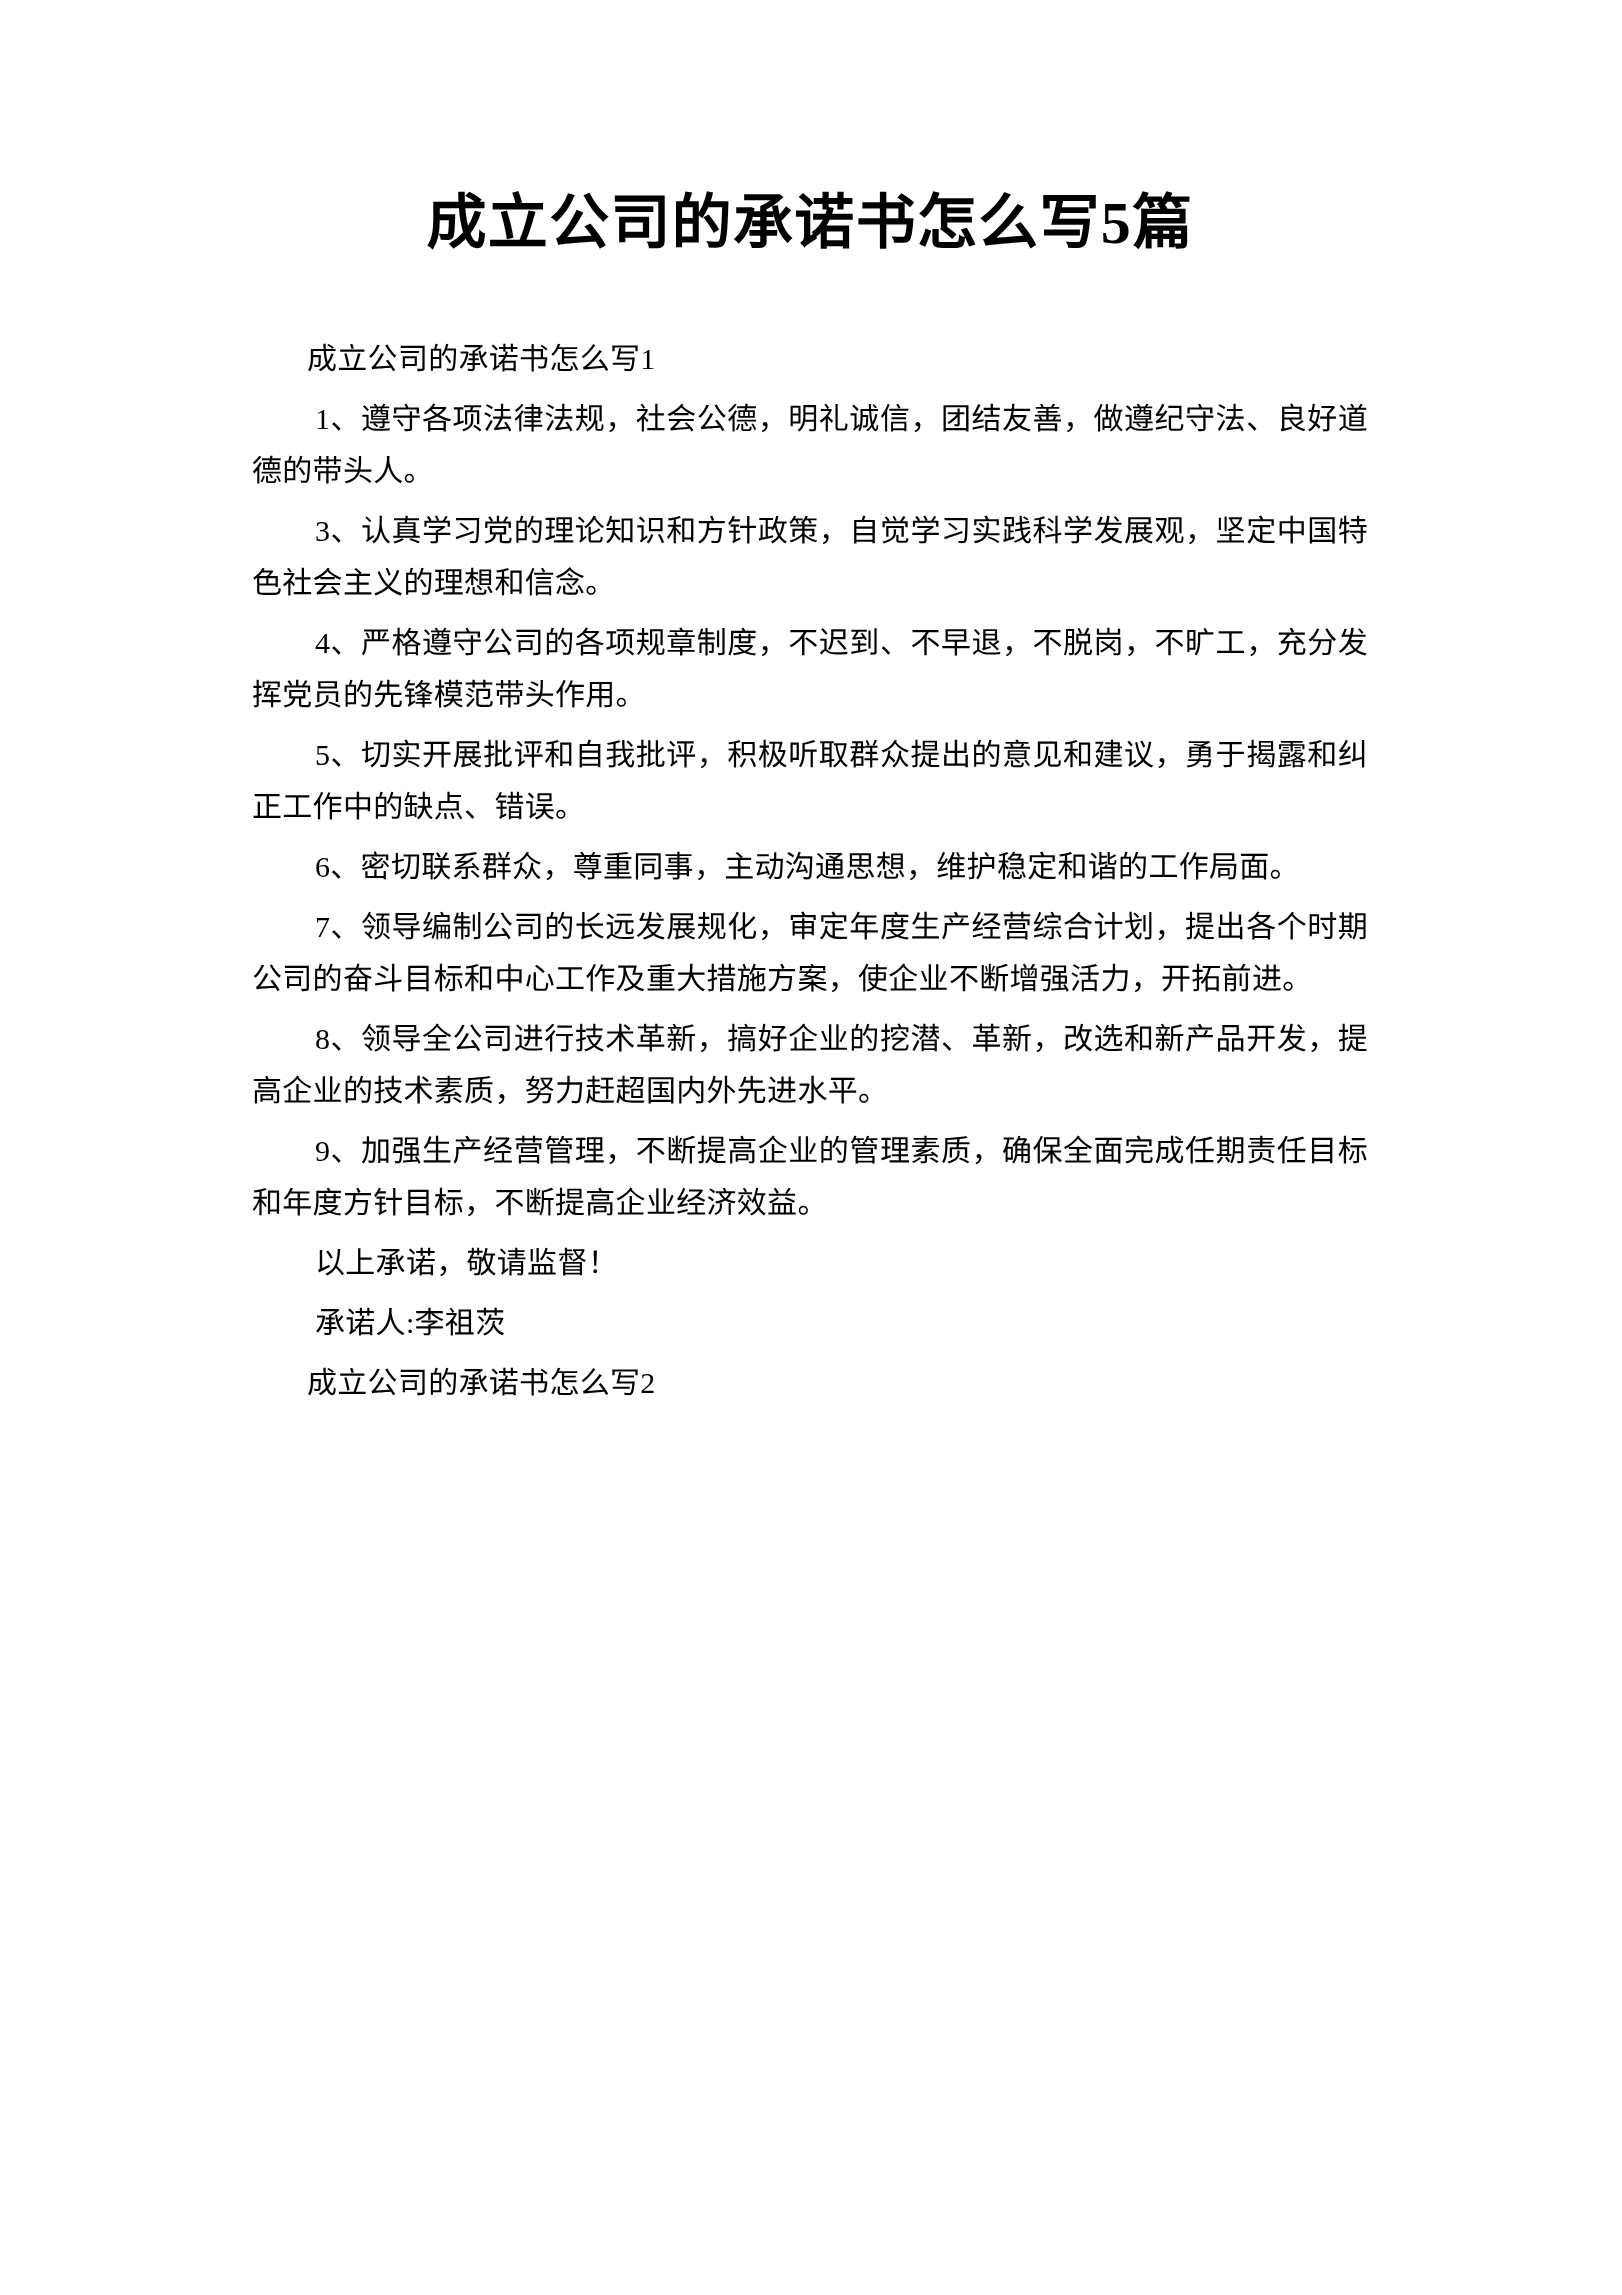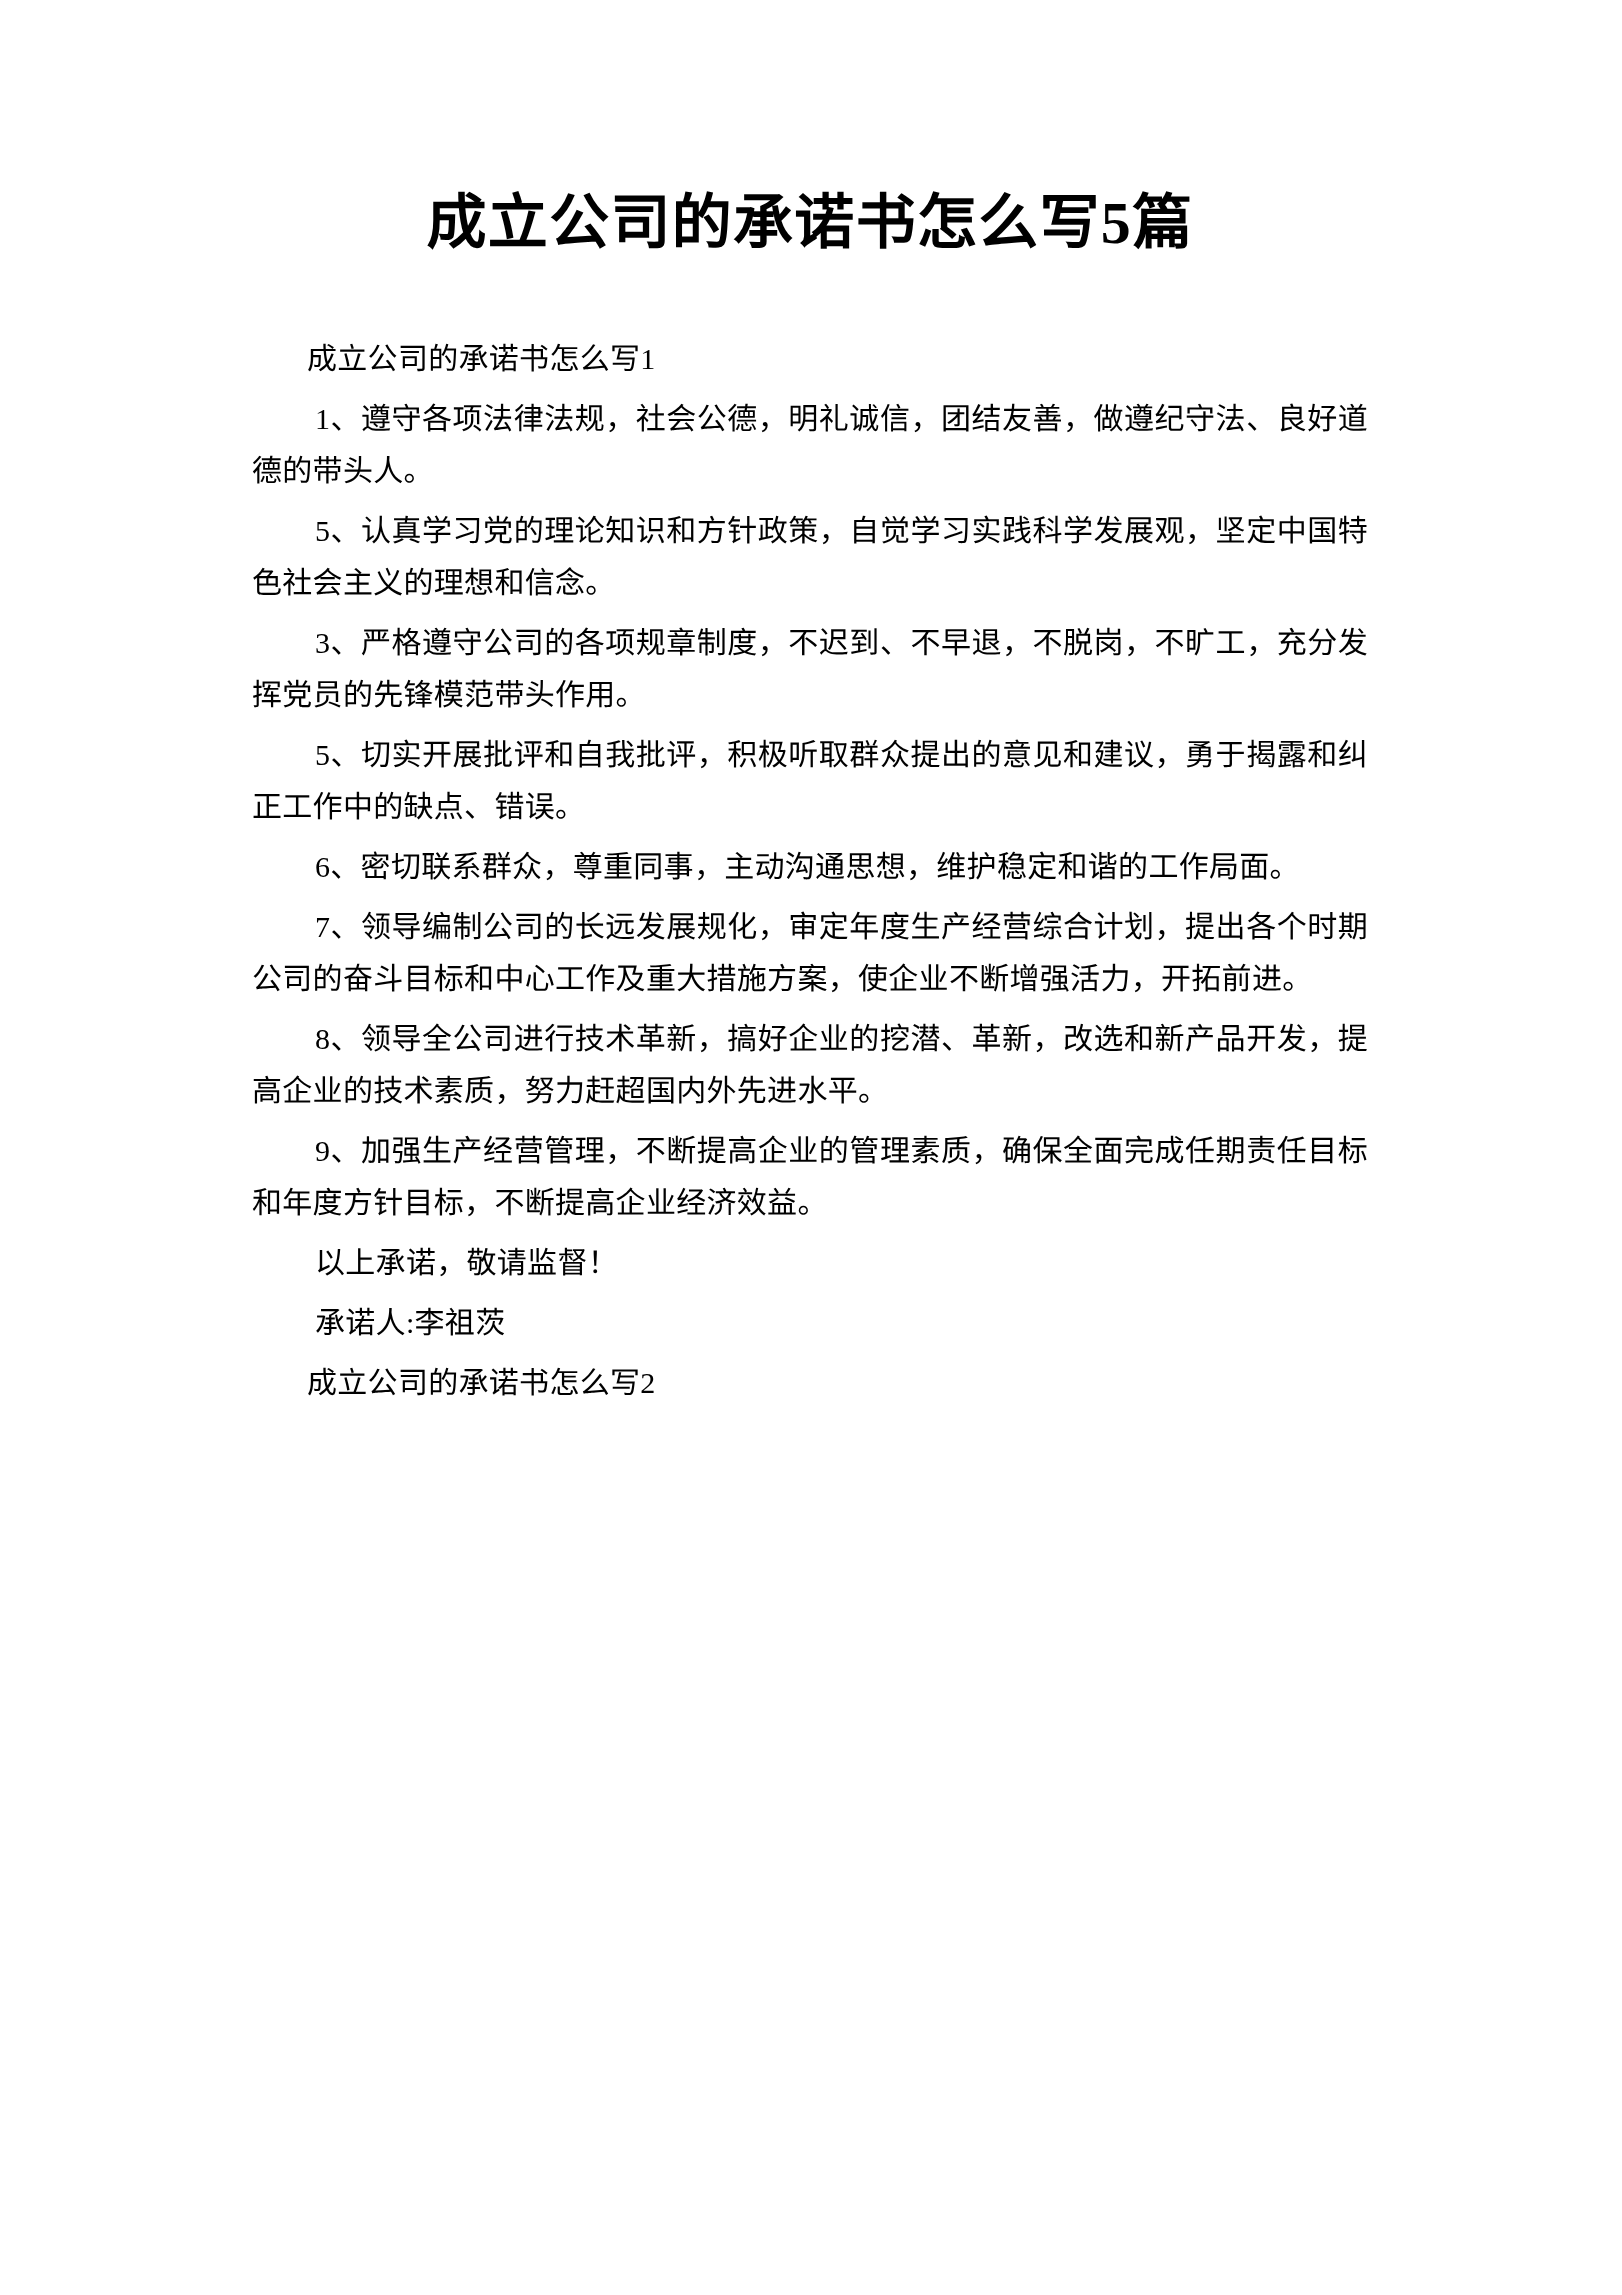--- a/index.html
+++ b/index.html
@@ -67,22 +67,22 @@
 <div class="page">
   <div class="content">
 
     <h1 class="doc-title">成立公司的承诺书怎么写5篇</h1>
 
     <div class="gap-title"></div>
 
     <p class="section-heading">成立公司的承诺书怎么写1</p>
 
     <p class="para">1、遵守各项法律法规，社会公德，明礼诚信，团结友善，做遵纪守法、良好道德的带头人。</p>
-    <p class="para">5、认真学习党的理论知识和方针政策，自觉学习实践科学发展观，坚定中国特色社会主义的理想和信念。</p>
-    <p class="para">3、严格遵守公司的各项规章制度，不迟到、不早退，不脱岗，不旷工，充分发挥党员的先锋模范带头作用。</p>
+    <p class="para">3、认真学习党的理论知识和方针政策，自觉学习实践科学发展观，坚定中国特色社会主义的理想和信念。</p>
+    <p class="para">4、严格遵守公司的各项规章制度，不迟到、不早退，不脱岗，不旷工，充分发挥党员的先锋模范带头作用。</p>
     <p class="para">5、切实开展批评和自我批评，积极听取群众提出的意见和建议，勇于揭露和纠正工作中的缺点、错误。</p>
     <p class="para">6、密切联系群众，尊重同事，主动沟通思想，维护稳定和谐的工作局面。</p>
     <p class="para">7、领导编制公司的长远发展规化，审定年度生产经营综合计划，提出各个时期公司的奋斗目标和中心工作及重大措施方案，使企业不断增强活力，开拓前进。</p>
     <p class="para">8、领导全公司进行技术革新，搞好企业的挖潜、革新，改选和新产品开发，提高企业的技术素质，努力赶超国内外先进水平。</p>
     <p class="para">9、加强生产经营管理，不断提高企业的管理素质，确保全面完成任期责任目标和年度方针目标，不断提高企业经济效益。</p>
     <p class="para">以上承诺，敬请监督！</p>
     <p class="para">承诺人:李祖茨</p>
 
     <p class="section-heading">成立公司的承诺书怎么写2</p>
 

